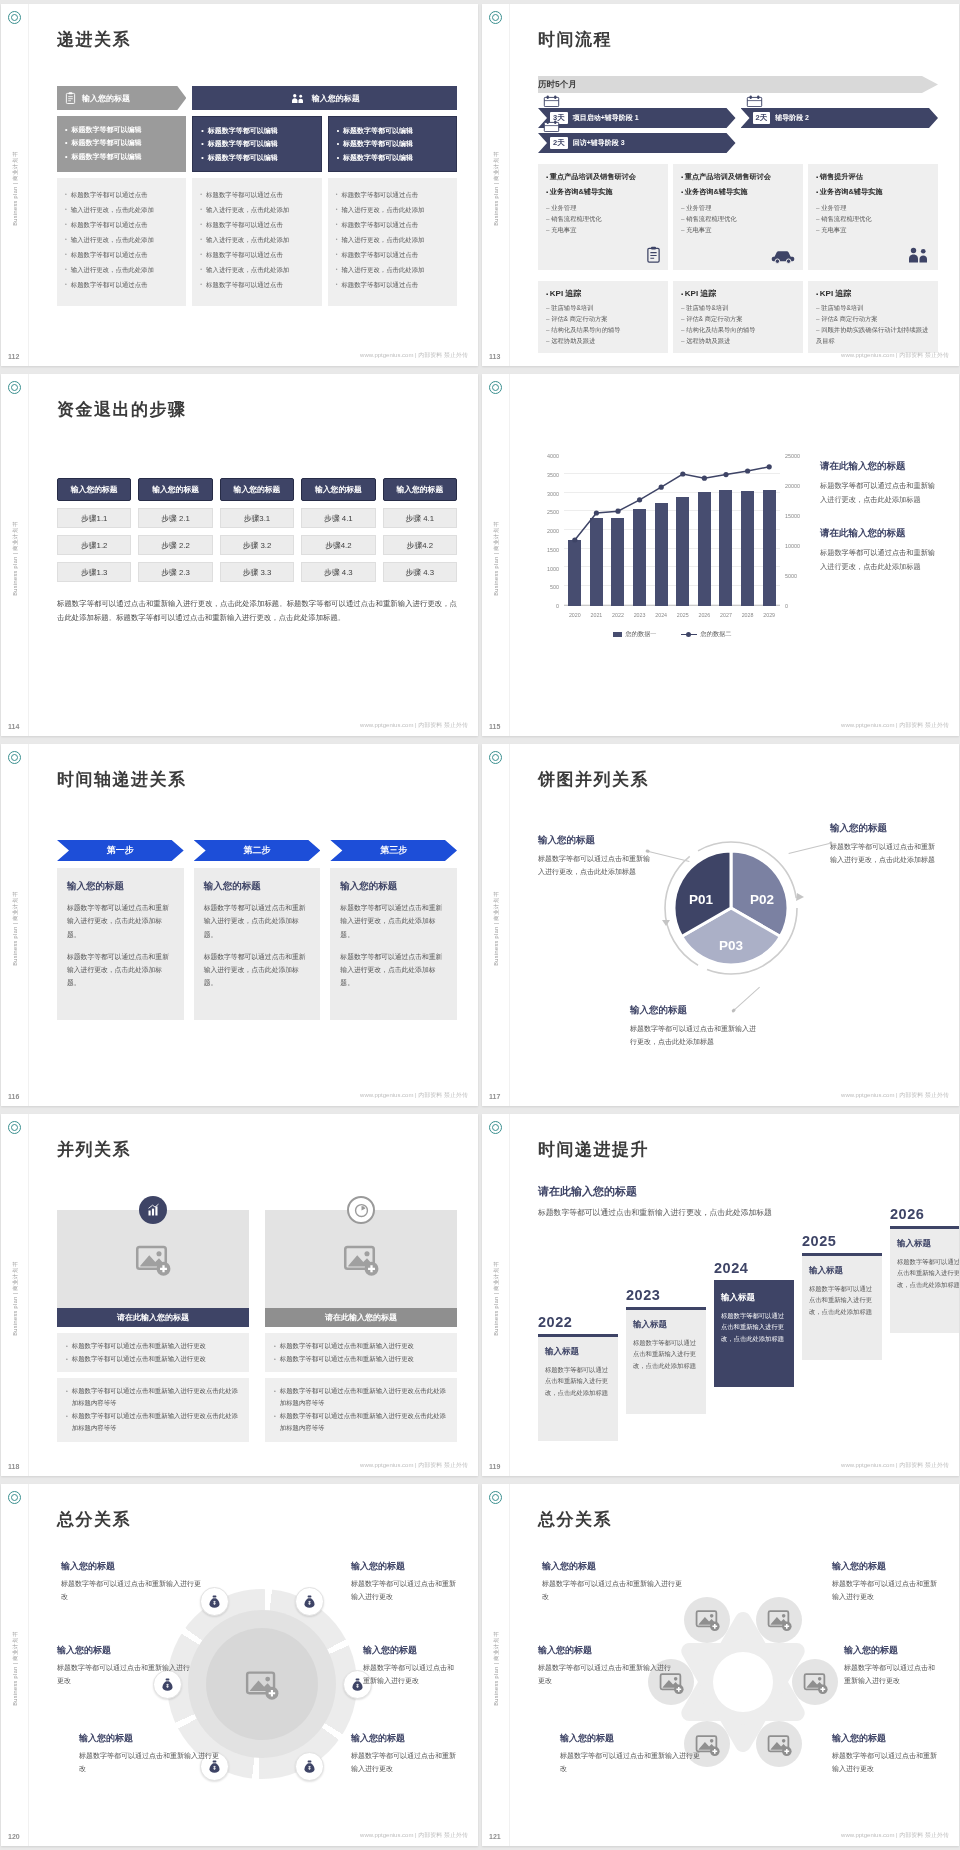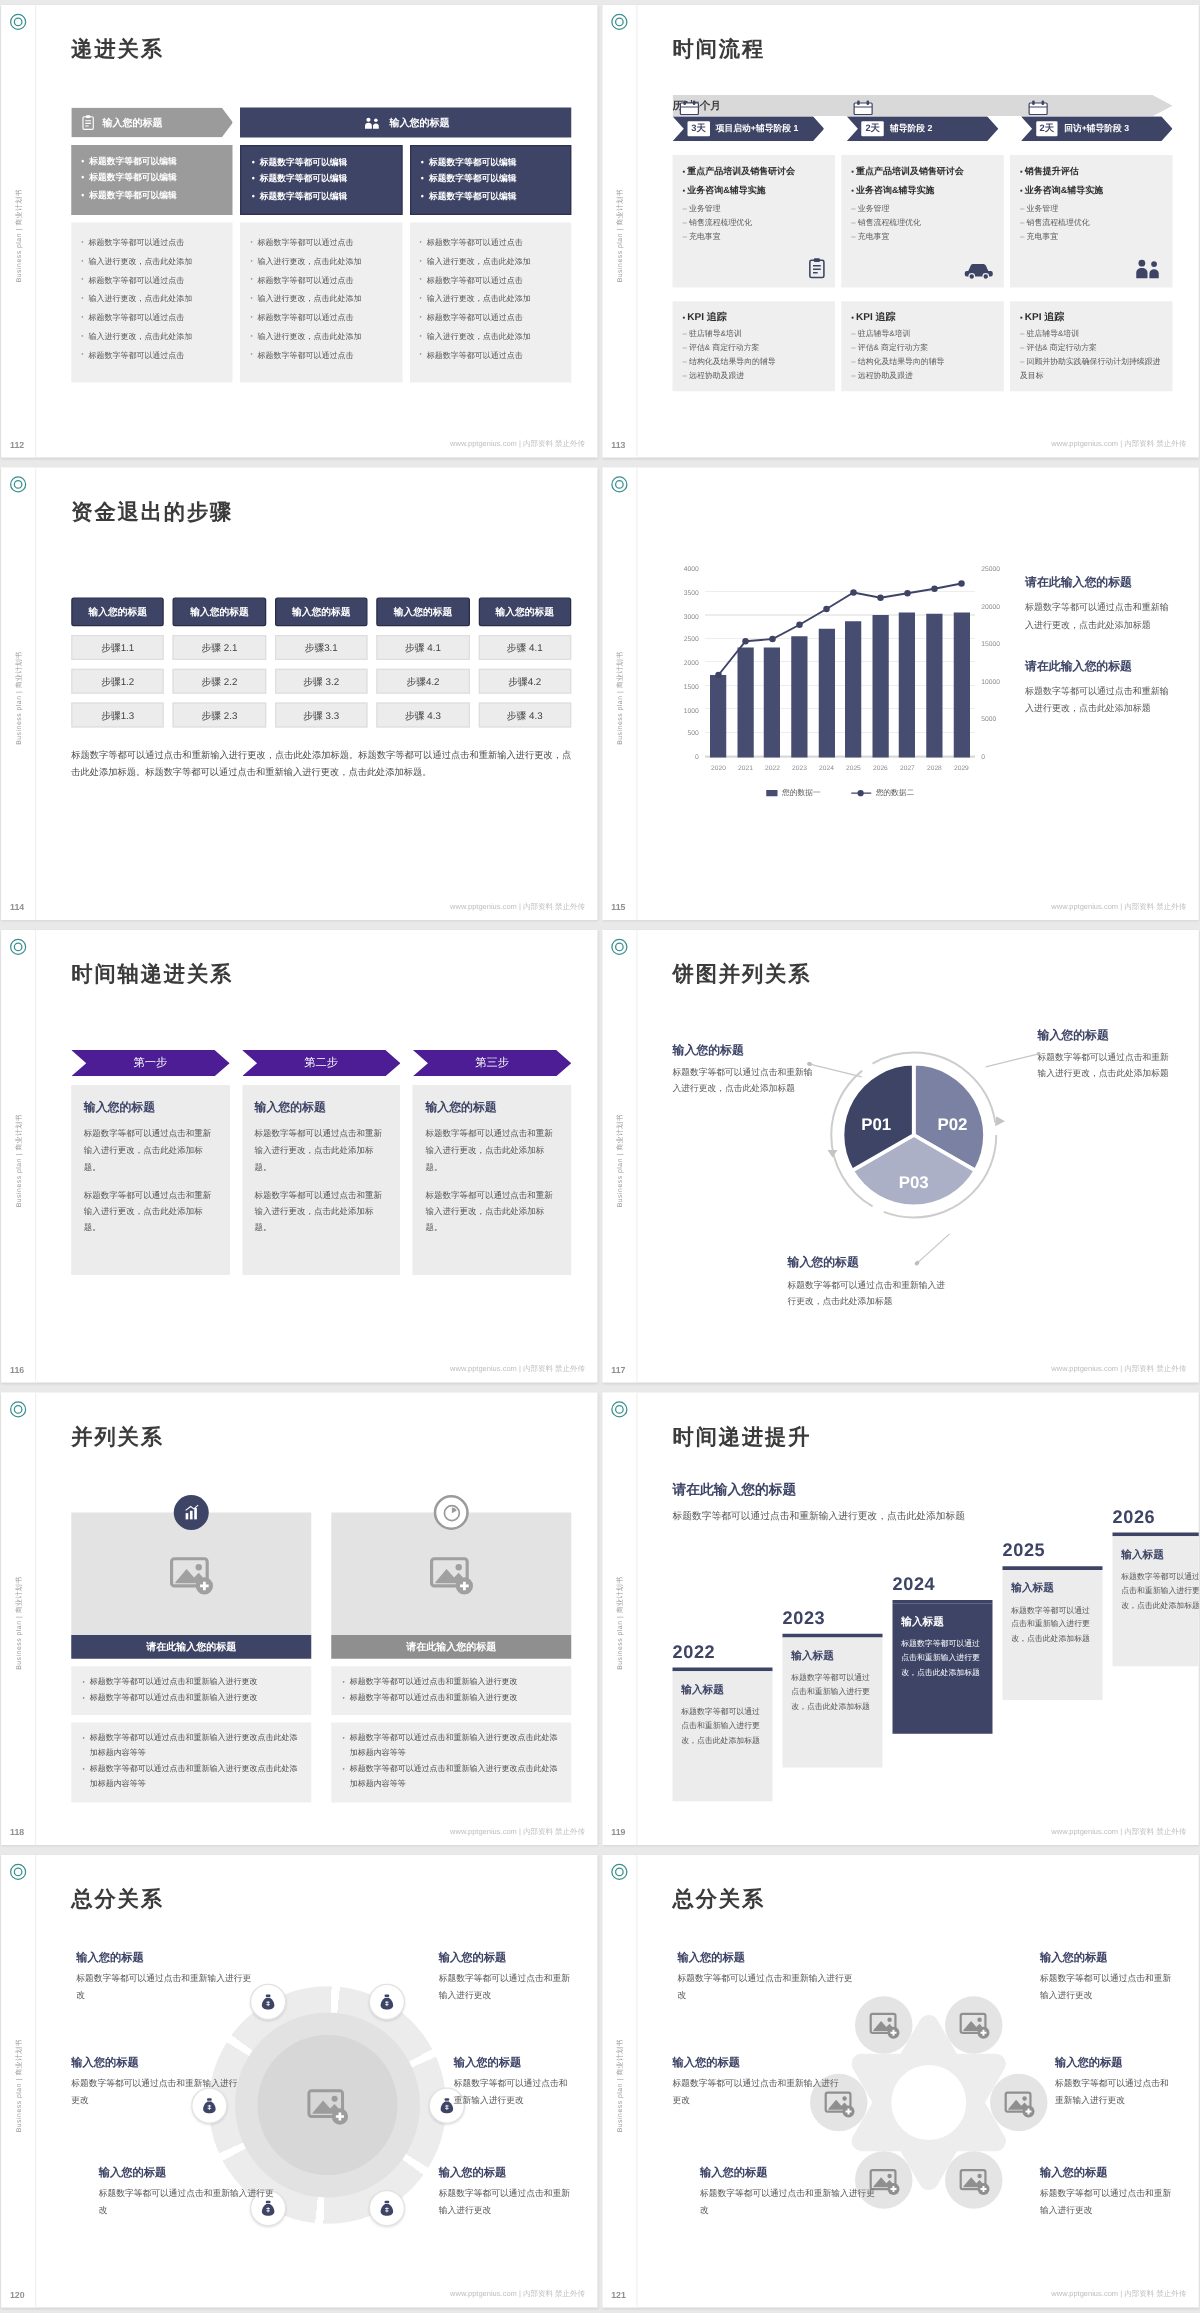--- a/index.html
+++ b/index.html
@@ -30,21 +30,21 @@
   .ebox.gray{background:#9b9b9b}
   .ebox.navy{background:#3e4466;border:1px solid #2e3350}
   .eline{display:flex;gap:4px;line-height:1.9}
   .eline .dot{font-size:7px}
   .dbox{background:#efefef;padding:9px 8px;height:128px}
   .dline{display:flex;gap:4px;font-size:6.4px;color:#555;line-height:2.35}
   .dline .tick{color:#9a9a9a;font-size:5px;line-height:2.9}
   
   .s113body{top:48px}
   .banner{height:17px;background:#d9d9d9;clip-path:polygon(0 0,calc(100% - 16px) 0,100% 50%,calc(100% - 16px) 100%,0 100%);display:flex;align-items:center;justify-content:flex-start;font-size:8.5px;font-weight:bold;color:#3f3f3f}
-  .phases{display:grid;grid-template-columns:1fr 1fr 1fr;gap:18px;}
+  .phases{display:grid;grid-template-columns:1fr 1fr;gap:5px;margin-top:15px}
   .phwrap{position:relative}
   .calico{position:absolute;top:-13px;left:5px;width:17px;height:12px}
   .phase{height:20px;background:#3e4466;color:#fff;display:flex;align-items:center;gap:5px;padding-left:12px;font-size:7px;font-weight:bold;clip-path:polygon(0 0,calc(100% - 9px) 0,100% 50%,calc(100% - 9px) 100%,0 100%,9px 50%)}
   .phase .days{background:#fff;color:#3e4466;padding:1px 3px;border-radius:1px;font-size:7.5px}
   .pcols,.kcols{display:grid;grid-template-columns:1fr 1fr 1fr;gap:5px;margin-top:11px}
   .pcol{position:relative;background:#efefef;padding:8px 8px;height:106px}
   .pb{font-size:7.2px;font-weight:bold;color:#2d2d2d;line-height:1.5;margin-bottom:4px}
   .pb::before{content:"▪ ";font-size:6px}
   .pd{font-size:6.3px;color:#5a5a5a;line-height:1.75}
   .pd::before{content:"–  ";color:#8a8a8a}
@@ -74,21 +74,21 @@
   .sw{width:9px;height:5px;background:#474d70;display:inline-block}
   .ln{width:16px;height:1.5px;background:#3e4466;display:inline-block;position:relative}
   .ln::after{content:"";position:absolute;left:5.5px;top:-1.8px;width:5px;height:5px;border-radius:50%;background:#3e4466}
   .rblocks{position:absolute;right:0;top:10px;width:118px}
   .rb h4{font-size:9.5px;font-weight:bold;color:#3e4466;margin-bottom:6px}
   .rb p{font-size:7.2px;line-height:1.95;color:#555}
   .rb + .rb{margin-top:20px}
   
   .s116body{top:72px}
   .s116arrows,.s116boxes{display:grid;grid-template-columns:1fr 1fr 1fr;gap:10px}
-  .s116arrow{height:21px;background:#4c1d95;color:#fff;font-size:9px;font-weight:normal;display:flex;align-items:center;justify-content:center;clip-path:polygon(0 0,calc(100% - 12px) 0,100% 50%,calc(100% - 12px) 100%,0 100%,12px 50%)}
+  .s116arrow{height:21px;background:#1d4ed8;color:#fff;font-size:9px;font-weight:bold;display:flex;align-items:center;justify-content:center;clip-path:polygon(0 0,calc(100% - 12px) 0,100% 50%,calc(100% - 12px) 100%,0 100%,12px 50%)}
   .s116boxes{margin-top:7px}
   .s116box{background:#ececec;height:152px;padding:12px 10px}
   .s116box h4{font-size:9.5px;font-weight:bold;color:#3e4466;margin-bottom:8px}
   .s116box p{font-size:6.8px;line-height:1.95;color:#555}
   .s116box p + p{margin-top:9px}
   
   .s117body{top:48px;height:245px}
   .callout{position:absolute}
   .callout h4{font-size:9.5px;font-weight:bold;color:#3e4466;margin-bottom:5px}
   .callout p{font-size:7px;line-height:1.9;color:#555}

